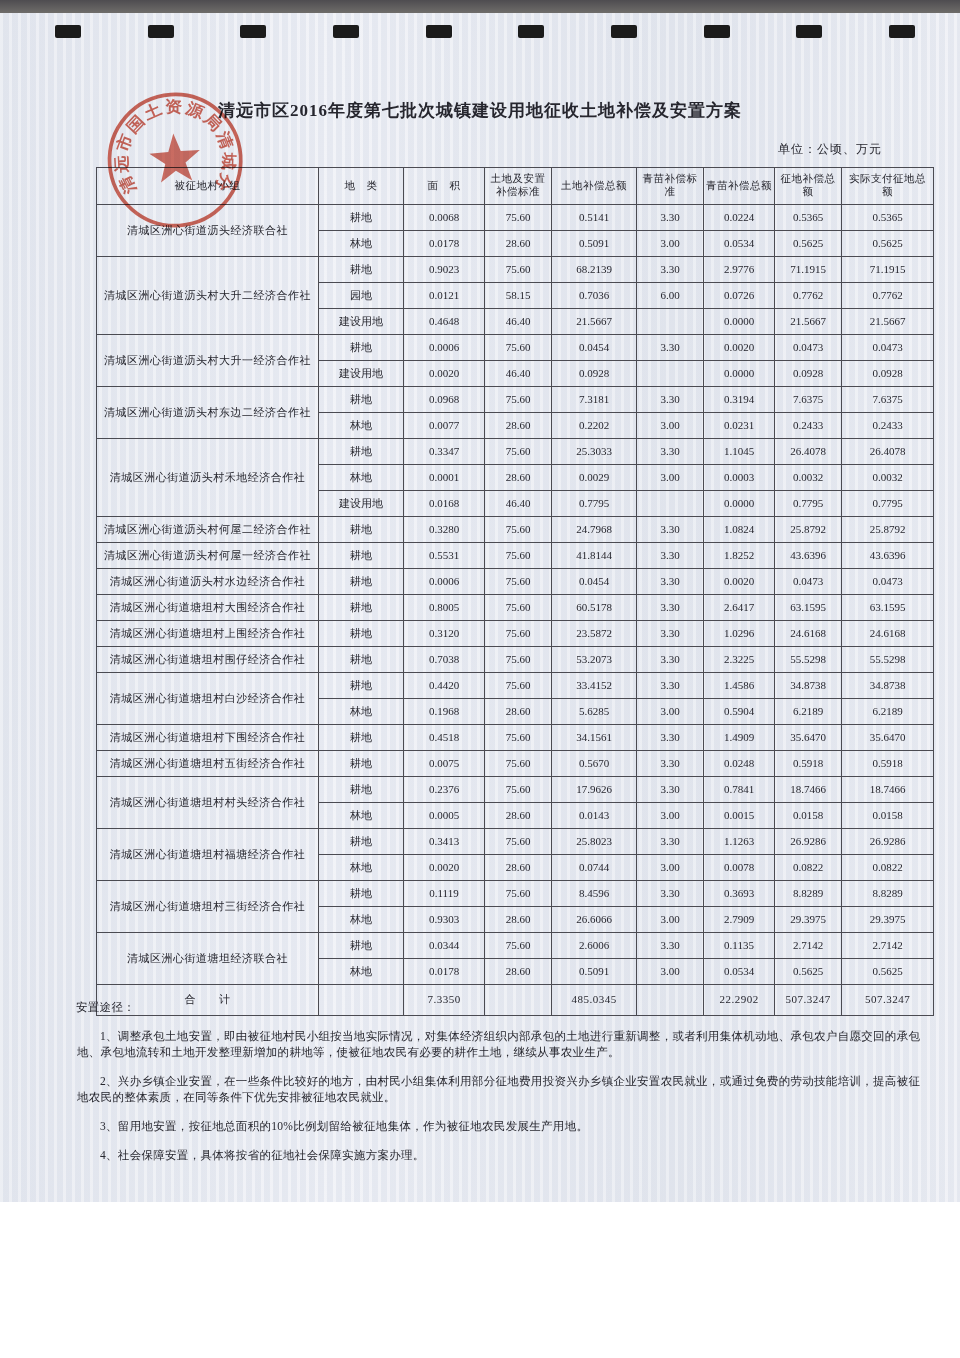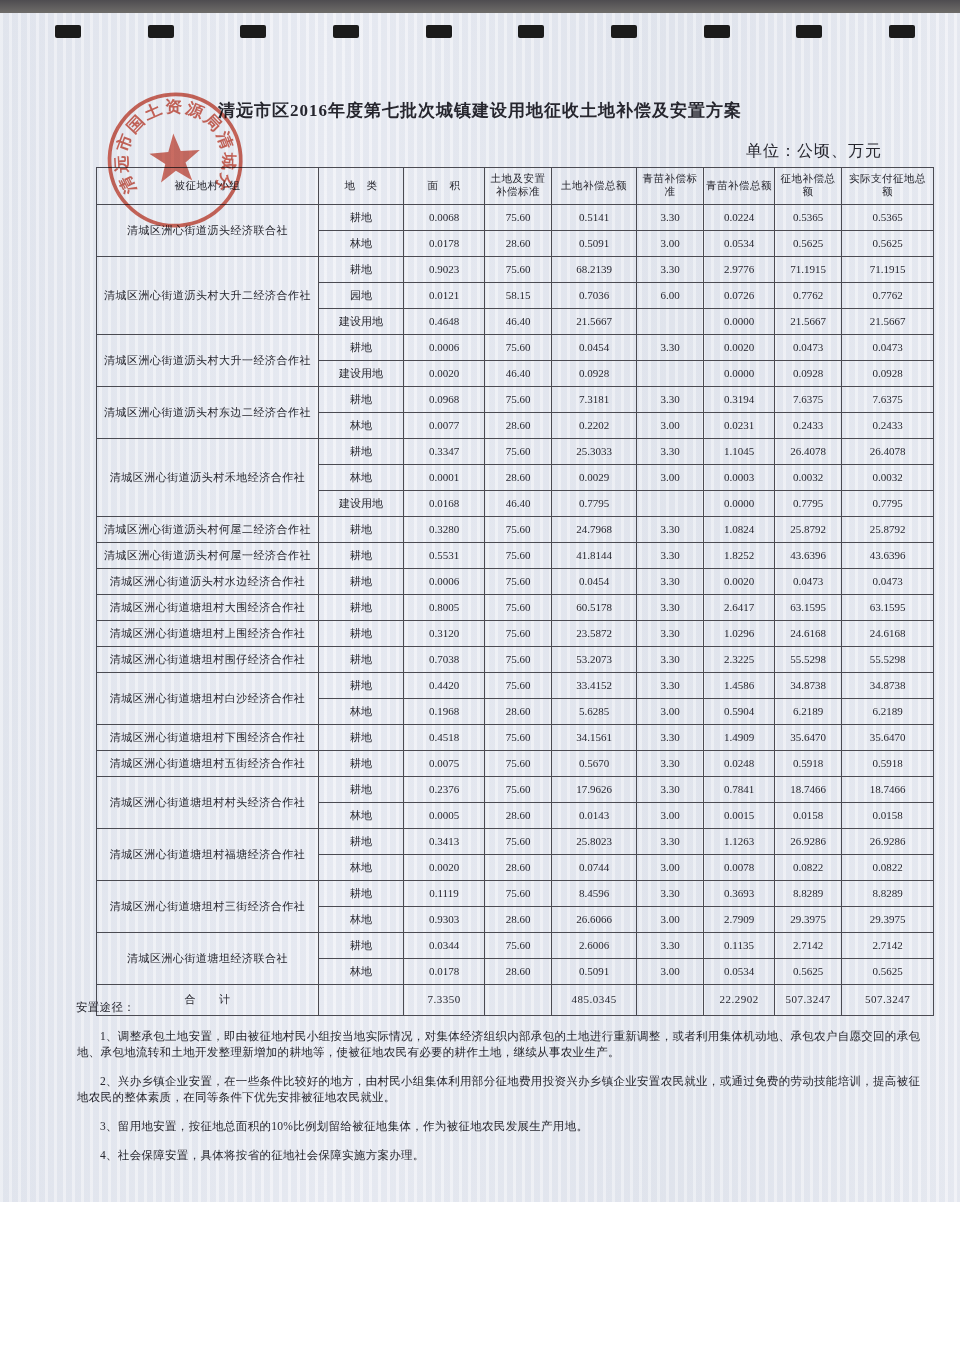--- a/index.html
+++ b/index.html
@@ -25,21 +25,21 @@
     position:absolute;top:24px;left:55px;width:860px;height:14px;
     display:flex;justify-content:space-between;align-items:center;
   }
   .reg-mark{width:26px;height:13px;background:#1b1b1b;border-radius:2px;}
   .doc-title{
     position:absolute;top:99px;left:0;width:960px;
     text-align:center;font-size:17px;font-weight:bold;letter-spacing:1px;
   }
   .unit-note{
     position:absolute;top:141px;right:78px;
-    font-size:16px;letter-spacing:1px;
+    font-size:12px;letter-spacing:1px;
   }
   table.comp{
     position:absolute;top:167px;left:64px;
     width:837px;border-collapse:collapse;table-layout:fixed;
     font-size:11px;
     background:transparent;
     margin-left:32px;
   }
   table.comp th,table.comp td{
     border:1px solid #4b4b52;

